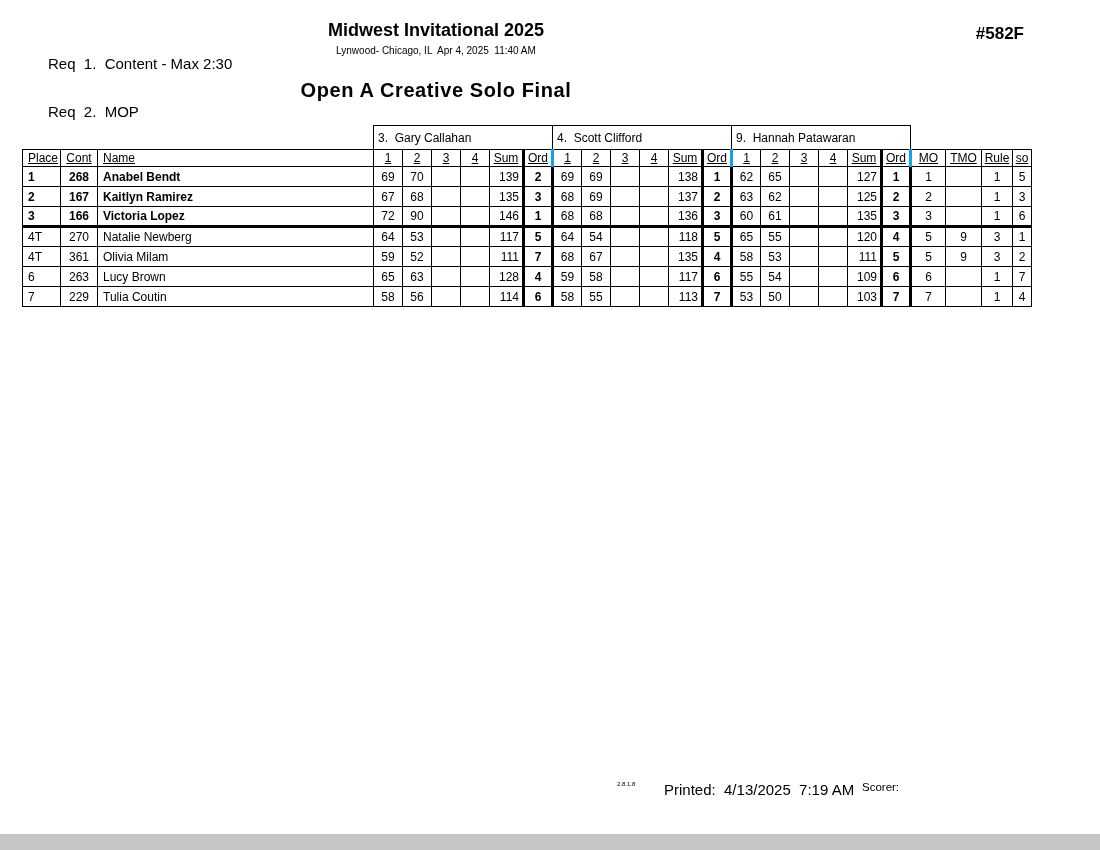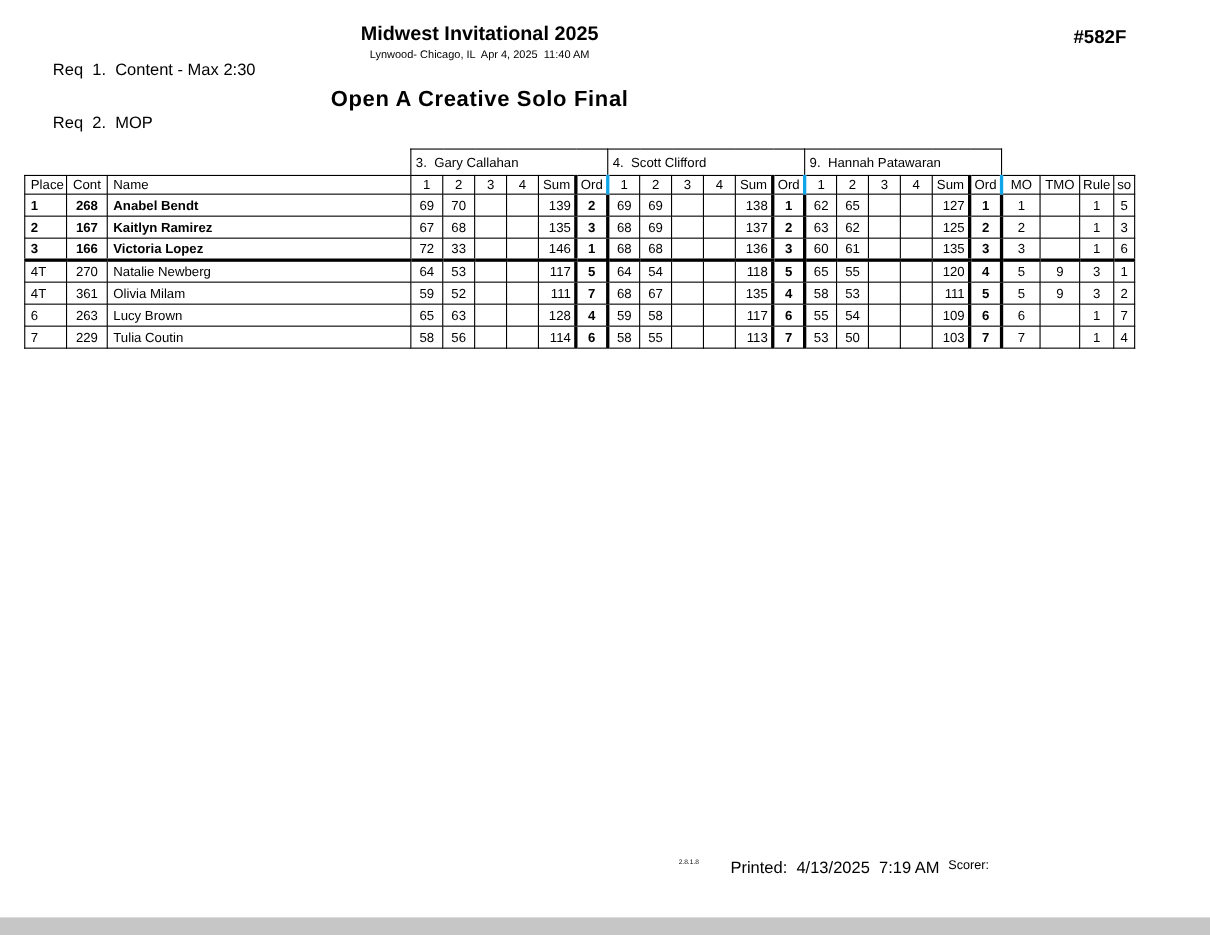--- a/index.html
+++ b/index.html
@@ -9,28 +9,28 @@
     font-family:"Liberation Sans", sans-serif; color:#000; overflow:hidden;
   }
   .req-block { position:absolute; left:22px; top:24px; font-size:15px; line-height:16px; white-space:pre;margin-left:26px; }
   .header-center { position:absolute; left:0; top:20px; width:872px; text-align:center; }
   .event-title   { font-size:18px; font-weight:bold; line-height:21px; white-space:pre; }
   .event-sub     { font-size:10px; line-height:19px; white-space:pre; }
   .report-title  { font-size:20px; font-weight:bold; letter-spacing:0.6px; line-height:24px; margin-top:18px; white-space:pre; }
   .report-sub    { font-size:17px; line-height:22px; white-space:pre; }
   .heat-number   { position:absolute; top:24px; right:76px; font-size:17px; font-weight:bold; }
 
-  table.rt { position:absolute; left:22px; top:135px; border-collapse:collapse; table-layout:fixed; }
+  table.rt { position:absolute; left:22px; top:125px; border-collapse:collapse; table-layout:fixed; }
   table.rt td {
     border:1px solid #000; height:20px; font-size:12px; text-align:center;
     overflow:hidden; white-space:pre; padding:0 1px;
   }
   table.rt tr.jrow td.jbox { height:24px; text-align:left; padding-left:4px; font-size:12px; }
   table.rt td.nob { border:none; background:transparent; }
-  table.rt tr.hrow td { height:17px; }
+  table.rt tr.hrow td { height:17px;text-decoration:underline; }
   table.rt td.al { text-align:left; padding-left:5px; }
   table.rt td.ar { text-align:right; padding-right:3px; }
   table.rt td.ordh { border-left:3px solid #000; border-right:3px solid #0ea5e9; }
   table.rt td.ord  { border-left:3px solid #000; border-right:3px solid #000; font-weight:bold; }
   table.rt tr.thick td { border-bottom:3px solid #000; }
   table.rt .b { font-weight:bold; }
 
   .footer-version { position:absolute; left:617px; top:781px; font-size:6px; letter-spacing:0px; white-space:pre; }
   .footer-printed { position:absolute; left:664px; top:781px; font-size:15px; white-space:pre; }
   .footer-scorer  { position:absolute; left:862px; top:781px; font-size:11.5px; white-space:pre; }
@@ -169,21 +169,21 @@
           <td>2</td>
           <td></td>
           <td>1</td>
           <td>3</td>
         </tr>
         <tr class="thick">
           <td class="al b">3</td>
           <td class=" b">166</td>
           <td class="al b">Victoria Lopez</td>
           <td>72</td>
-          <td>33</td>
+          <td>90</td>
           <td></td>
           <td></td>
           <td class="ar">146</td>
           <td class="ord">1</td>
           <td>68</td>
           <td>68</td>
           <td></td>
           <td></td>
           <td class="ar">136</td>
           <td class="ord">3</td>

